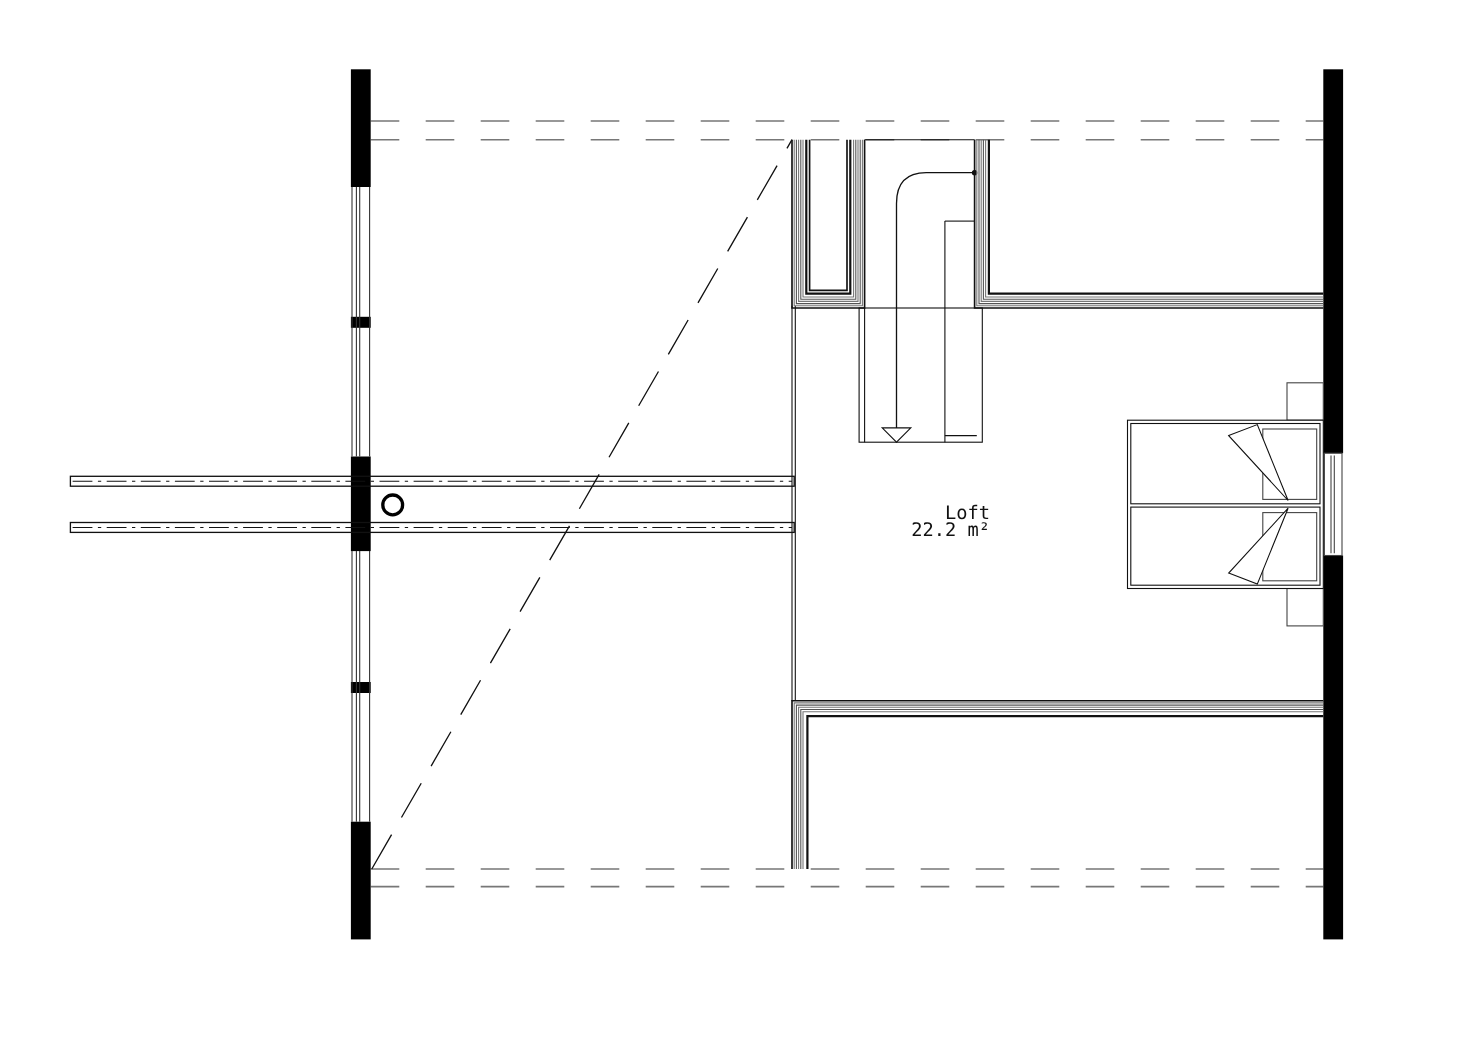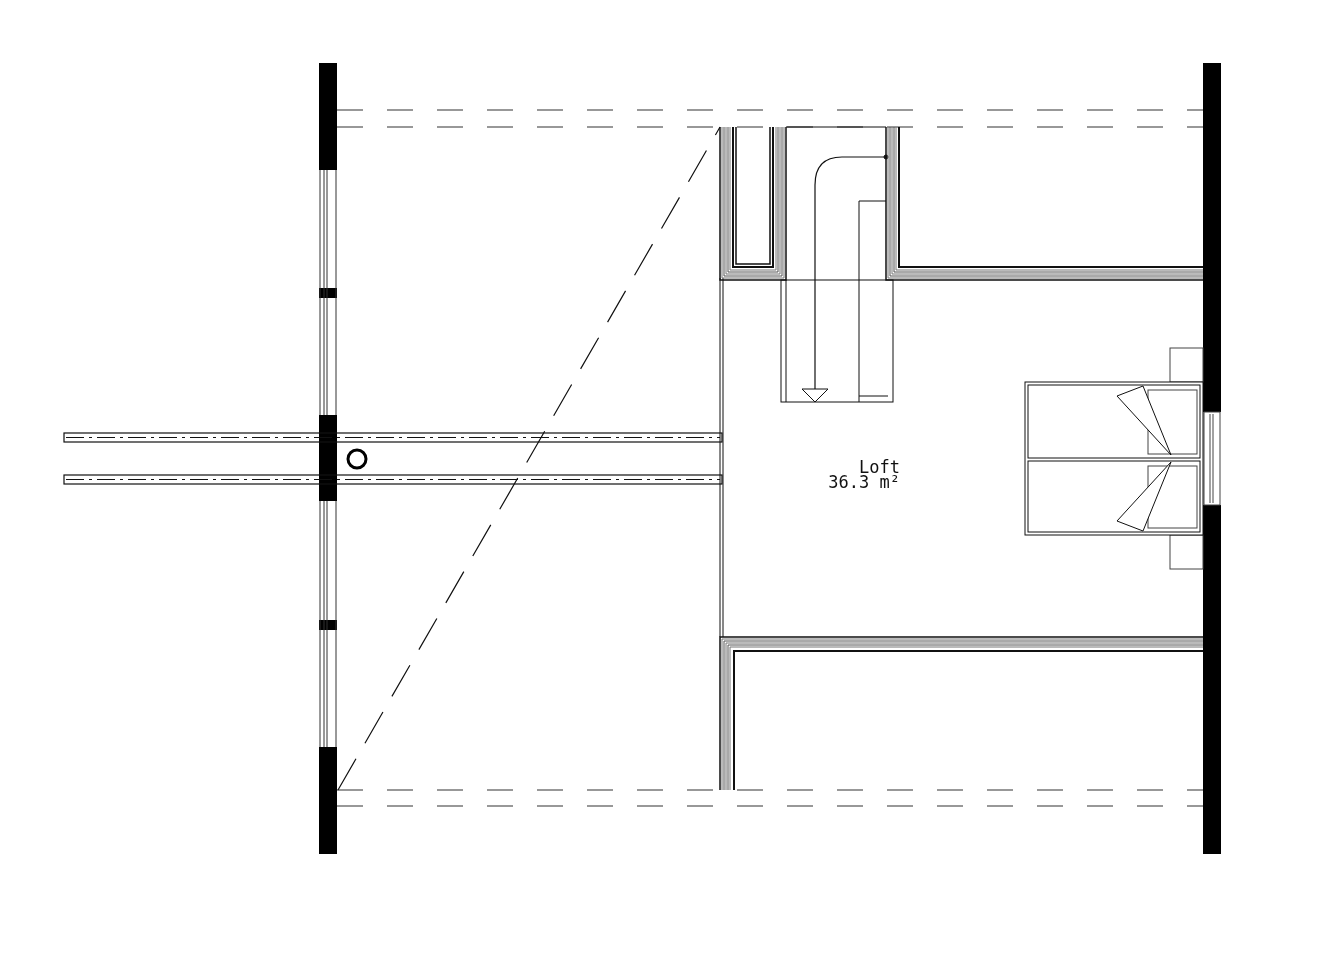--- a/index.html
+++ b/index.html
@@ -119,14 +119,14 @@
     <rect x="1028" y="461" width="172" height="71"></rect>
     <rect x="1148" y="390" width="49" height="64" stroke="#444"></rect>
     <rect x="1148" y="466" width="49" height="62" stroke="#444"></rect>
     <path d="M1117 396 L1143 386 L1171 455 Z" fill="#fff"></path>
     <path d="M1117 521 L1143 531 L1171 462 Z" fill="#fff"></path>
   </g>
 </svg>
 
 <div class="room-label">
   <div>Loft</div>
-  <div>36.3 m²</div>
+  <div>22.2 m²</div>
 </div>
 
 </body></html>

